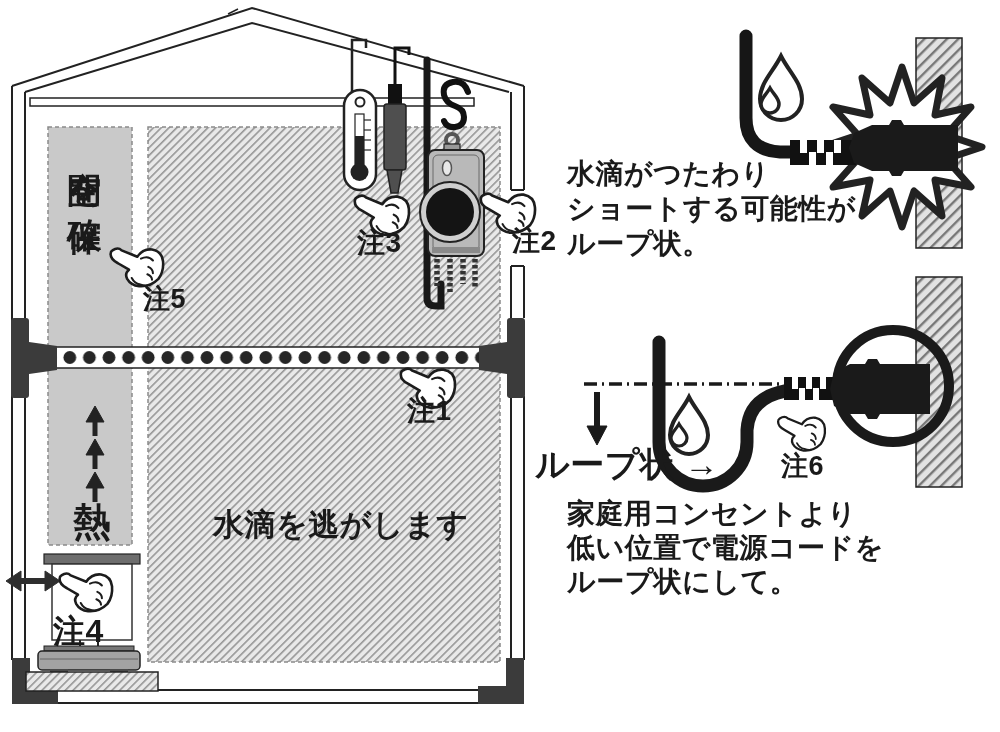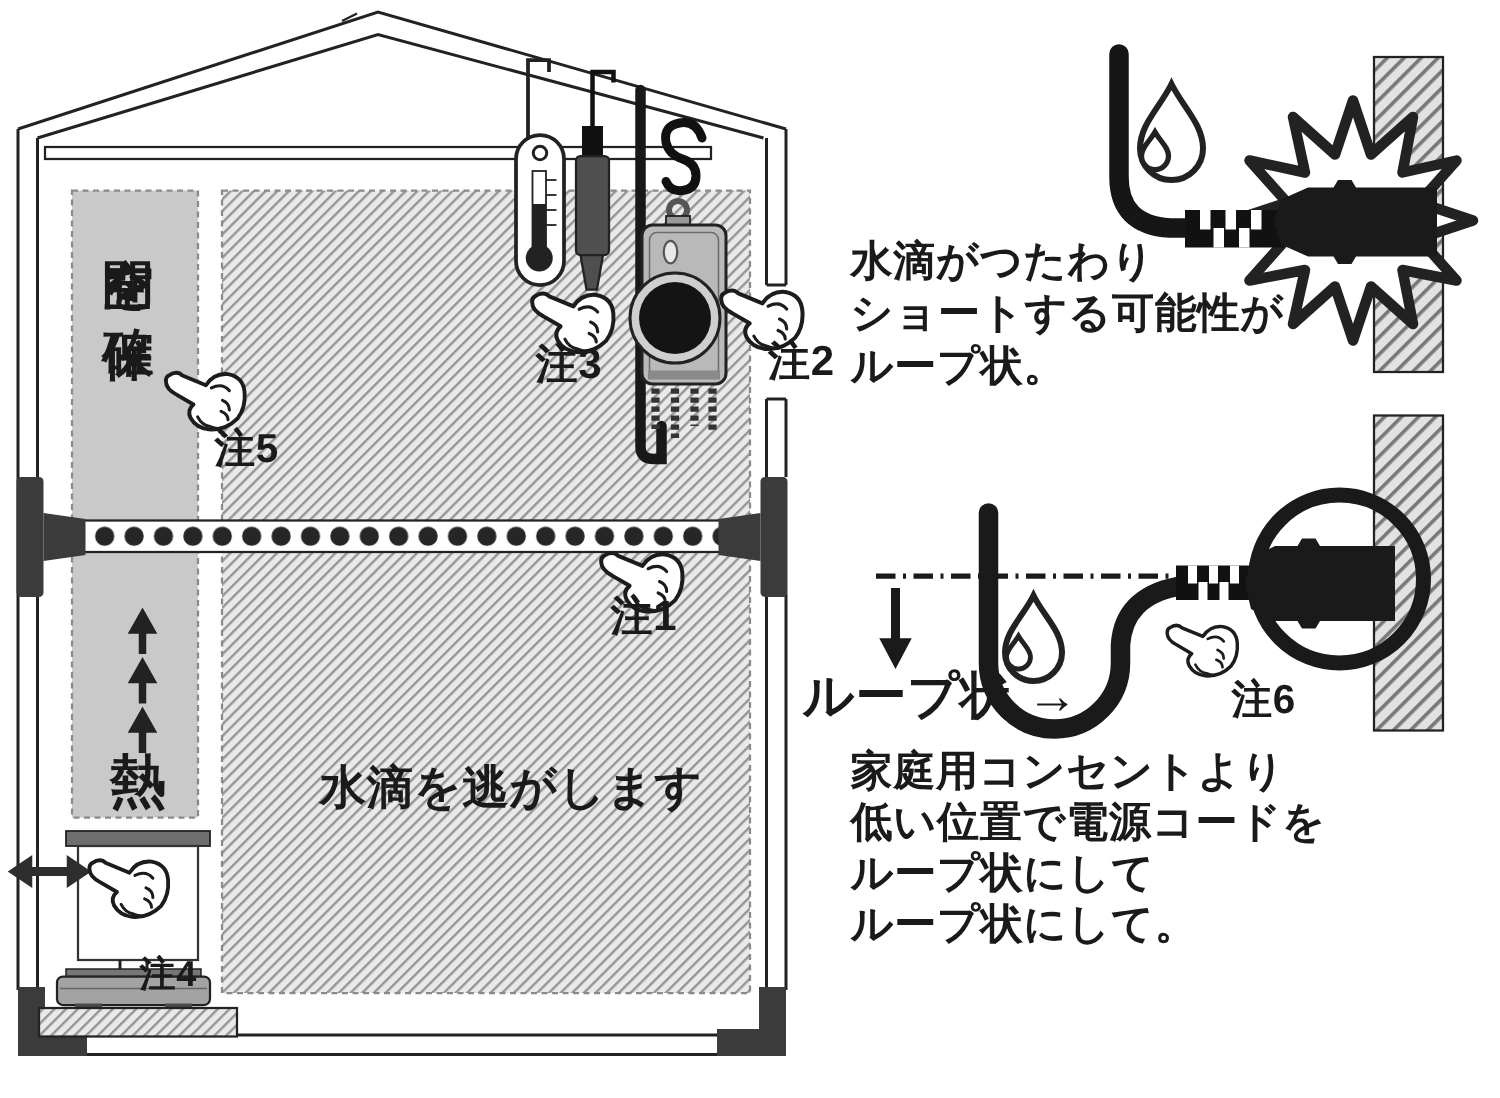--- a/index.html
+++ b/index.html
@@ -201,32 +201,31 @@
     <use href="#hand" transform="translate(774,412) scale(0.82)"></use>
   </g>
 </svg>
 
 <div class="jp vert" style="left:64px;top:144px;font-size:34px;">空間を確保</div>
 <div class="jp" style="left:117px;top:283px;font-size:27px;margin-left:26px;">注5</div>
 <div class="jp" style="left:357px;top:226px;font-size:28px;">注3</div>
 <div class="jp" style="left:512px;top:224px;font-size:28px;">注2</div>
 <div class="jp" style="left:407px;top:394px;font-size:28px;">注1</div>
 <div class="jp" style="left:73px;top:500px;font-size:38px;">熱</div>
-<div class="jp" style="left:53px;top:636px;font-size:24px;padding-left:40px;">注4</div>
+<div class="jp" style="left:53px;top:612px;font-size:32px;">注4</div>
 <div class="jp" style="left:213px;top:506px;font-size:31px;">水滴を逃がします</div>
 
 <div class="jp cap" style="left:567px;top:156px;font-size:28px;">
   <div>水滴がつたわり</div>
   <div>ショートする可能性が</div>
   <div>ループ状。</div>
 </div>
 
 <div class="jp" style="left:535px;top:444px;font-size:34px;">ループ状 →</div>
-<div class="jp" style="left:781px;top:450px;font-size:27px;margin-left:40px;">注6</div>
+<div class="jp" style="left:781px;top:450px;font-size:27px;">注6</div>
 
 <div class="jp cap" style="left:567px;top:497px;font-size:28px;line-height:34px;">
   <div>家庭用コンセントより</div>
   <div>低い位置で電源コードを</div>
-  <div>ループ状にして</div>
   <div>ループ状にして。</div>
 </div>
 
 </div>
 
 </body></html>

